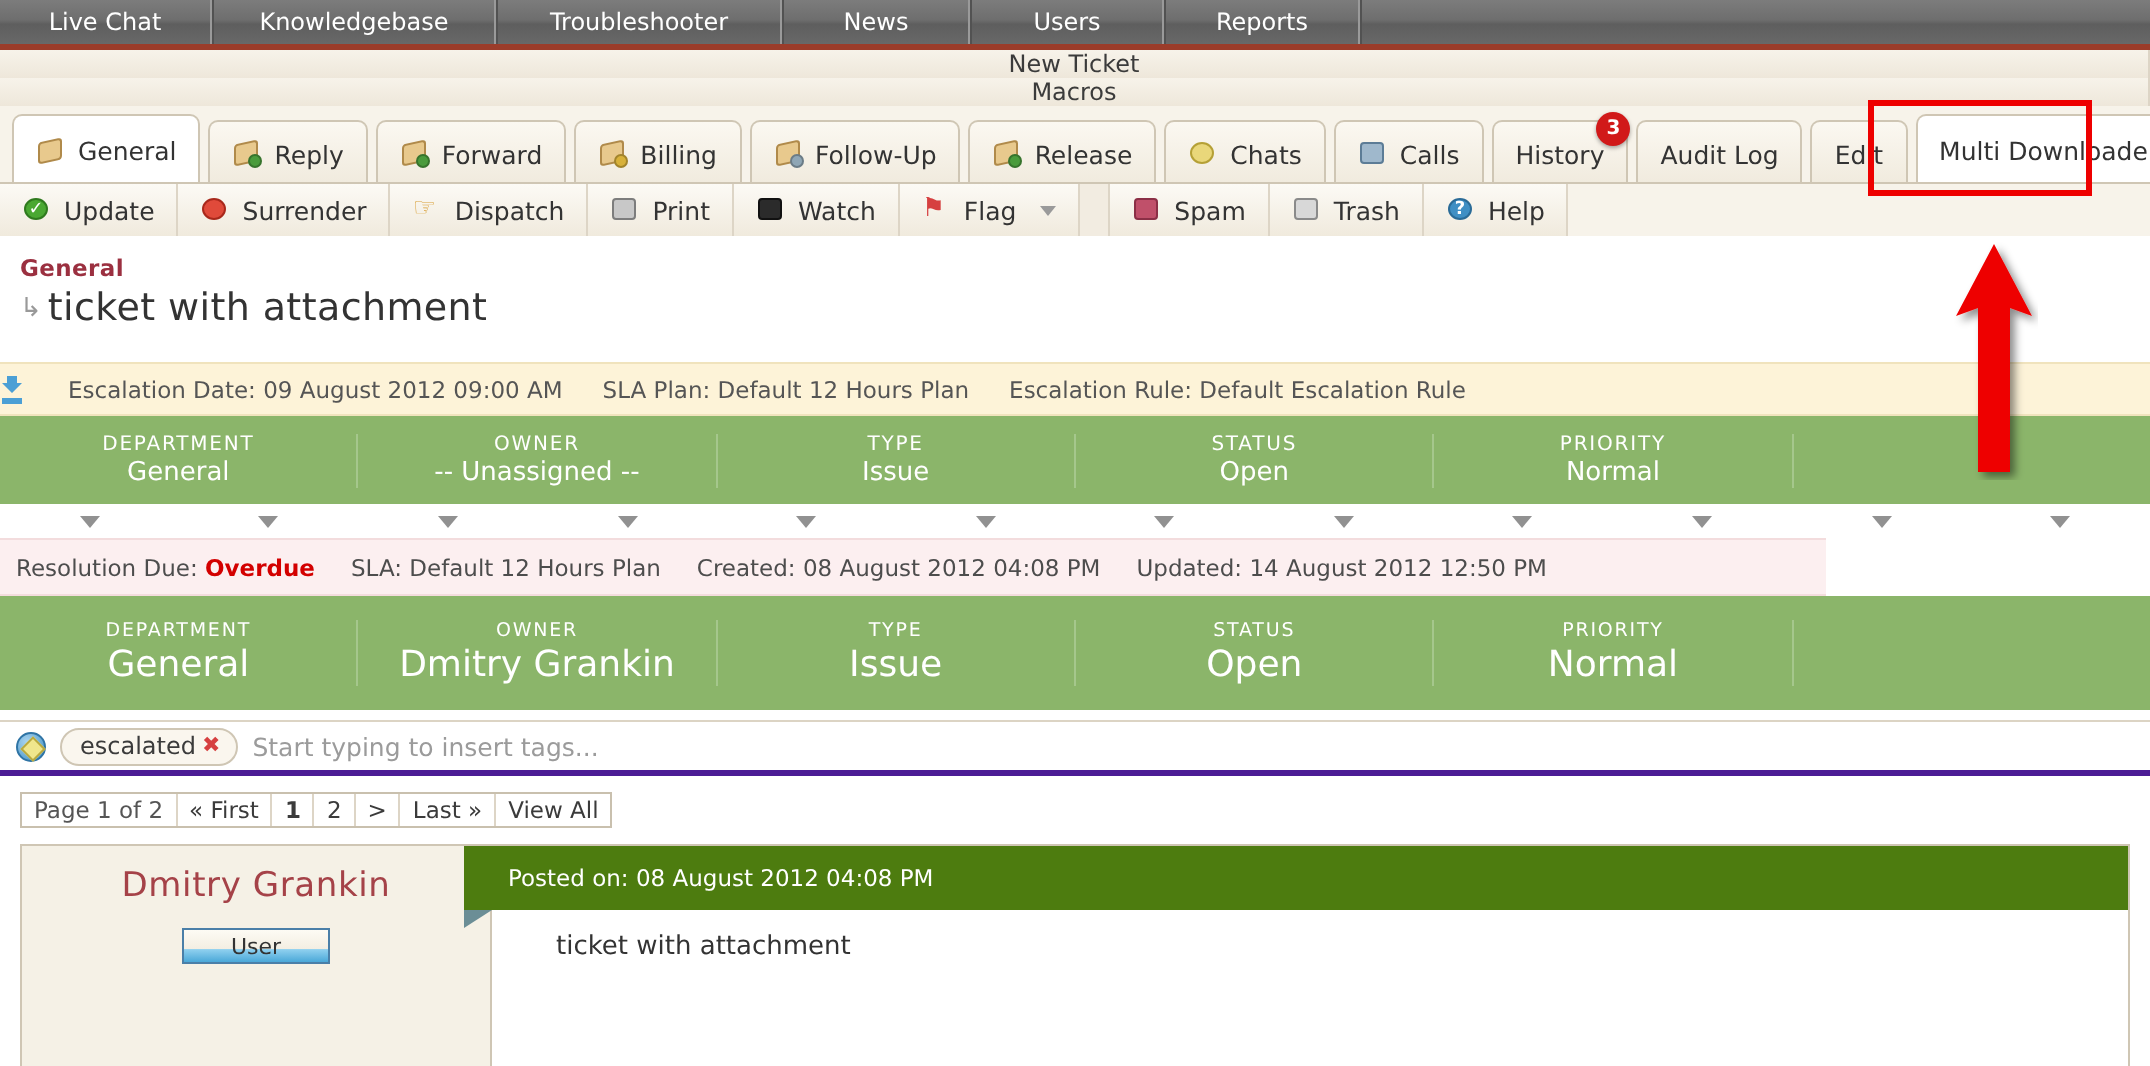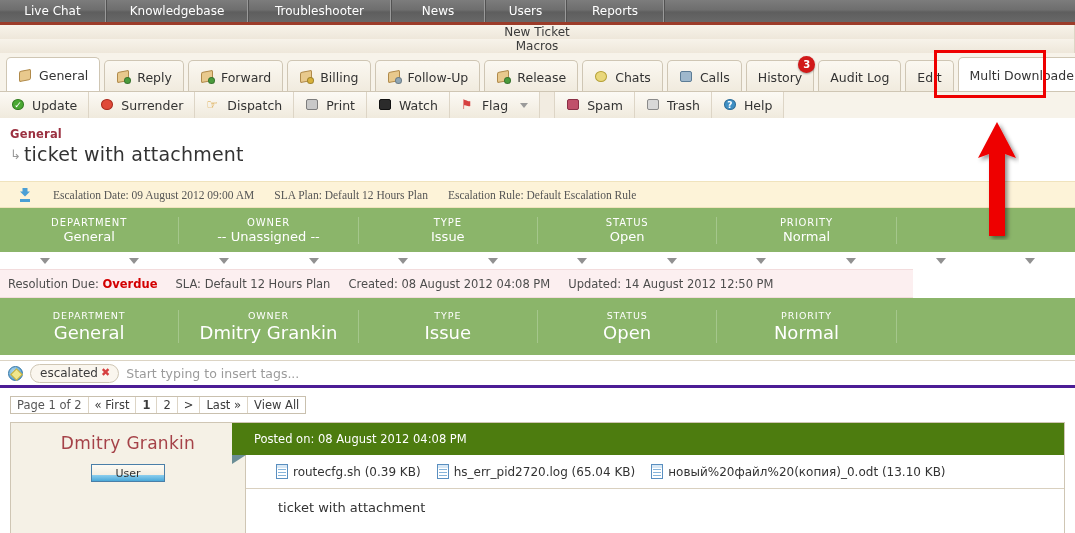--- a/index.html
+++ b/index.html
@@ -131,24 +131,23 @@
   .arrow-glyph { color: #999; font-size: 13px; margin-right: 3px; }
   .ticket-title { font-size: 19px; color: #333; letter-spacing: .2px; }
 
   
   .escbar {
     position: absolute; left: 0; top: 181px; width: 1075px; height: 27px;
     background: #fdf3d8;
     border-top: 1px solid #f0e3bd;
     border-bottom: 1px solid #f0e3bd;
     display: flex; align-items: center;
-    padding-left: 19px;
+    padding-left: 0;
     font-size: 11.5px; color: #555;
     gap: 20px;
-    font-family: Liberation Serif, serif;
   }
   .esc-icon {
     width: 12px; height: 14px; position: relative; flex: 0 0 auto; margin-right: 2px;
   }
   .esc-icon::before {
     content: ""; position: absolute; left: 1px; top: 0; width: 10px; height: 9px;
     background: #4b9fd5; clip-path: polygon(25% 0,75% 0,75% 45%,100% 45%,50% 100%,0 45%,25% 45%);
   }
   .esc-icon::after {
     content: ""; position: absolute; left: 1px; bottom: 0; width: 10px; height: 3px; background: #4b9fd5;
@@ -338,21 +337,21 @@
       </div>
       <div class="nav-tab" style="width: 142px;">
         <span>Knowledgebase</span>
       </div>
       <div class="nav-tab" style="width: 143px;">
         <span>Troubleshooter</span>
       </div>
       <div class="nav-tab" style="width: 94px;">
         <span>News</span>
       </div>
-      <div class="nav-tab" style="width: 81px;">
+      <div class="nav-tab" style="width: 97px;">
         <span>Users</span>
       </div>
       <div class="nav-tab" style="width: 98px;">
         <span>Reports</span>
       </div>
       <div class="nav-spacer"></div>
     </div>
 
   <div class="subnav" id="subnav">
       <div class="sub-item">
@@ -639,34 +638,20 @@
 
   <div class="postwrap">
     <div class="postleft">
       <div class="poster-name">Dmitry Grankin</div>
       <div class="user-btn">User</div>
     </div>
     <div class="postright">
       <div class="postedbar">
         <span>Posted on: 08 August 2012 04:08 PM</span>
       </div>
-      <div class="attachrow" id="attachrow">
-          <span class="attach">
-            <span class="file-icon"></span>
-            <span>routecfg.sh (0.39 KB)</span>
-          </span>
-          <span class="attach">
-            <span class="file-icon"></span>
-            <span>hs_err_pid2720.log (65.04 KB)</span>
-          </span>
-          <span class="attach">
-            <span class="file-icon"></span>
-            <span>новый%20файл%20(копия)_0.odt (13.10 KB)</span>
-          </span>
-        </div>
       <div class="bodytext">ticket with attachment</div>
     </div>
   </div>
 
   <svg class="redarrow" viewBox="0 0 44 120" xmlns="http://www.w3.org/2000/svg">
     <defs>
       <filter id="shd" x="-50%" y="-50%" width="220%" height="220%">
         <feDropShadow dx="2.5" dy="2.5" stdDeviation="2" flood-color="#000000" flood-opacity="0.45"></feDropShadow>
       </filter>
     </defs>

